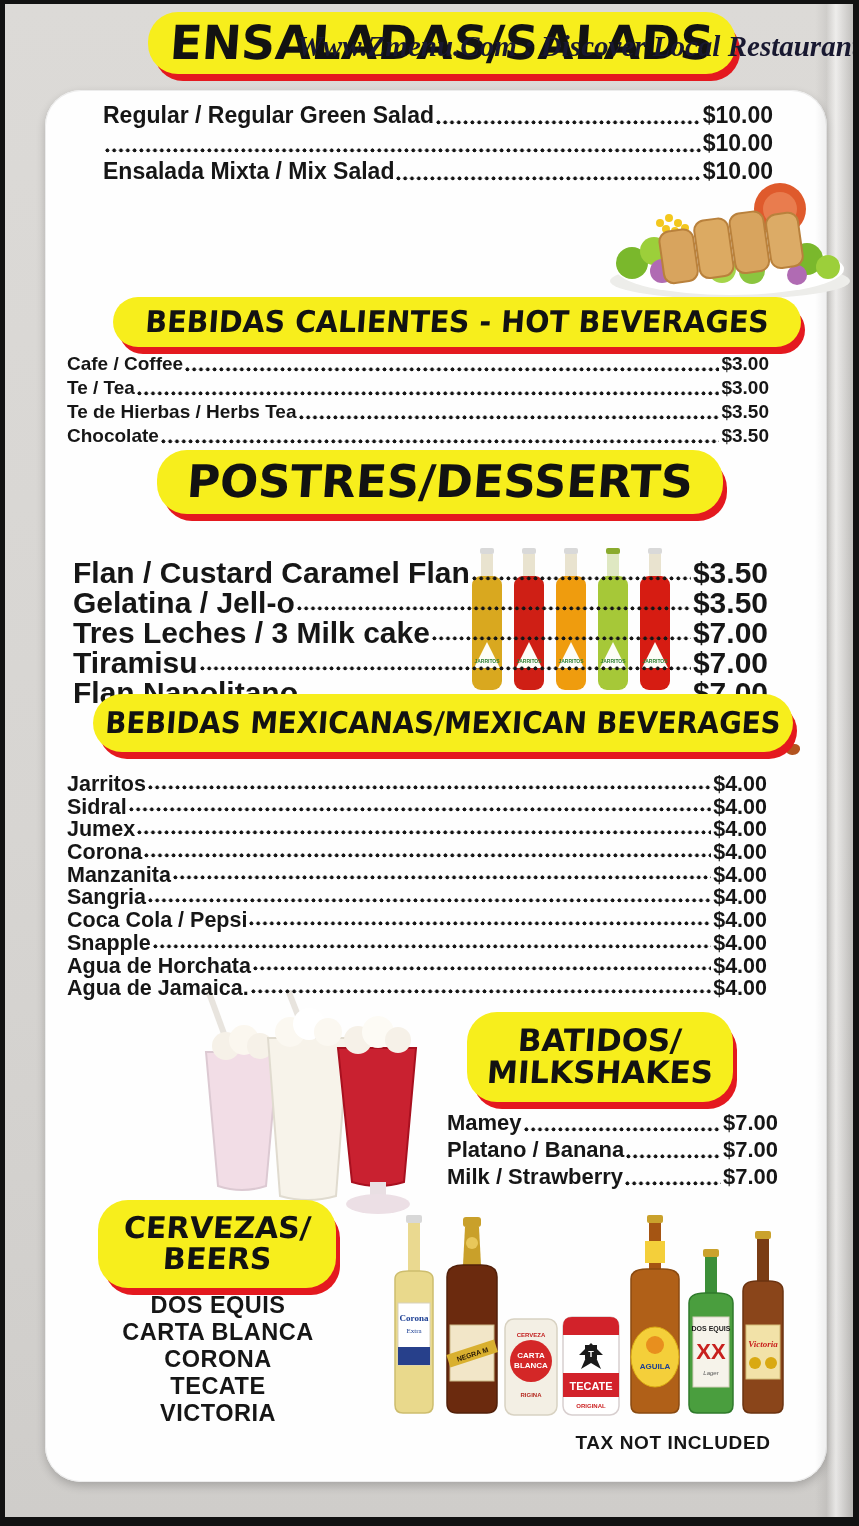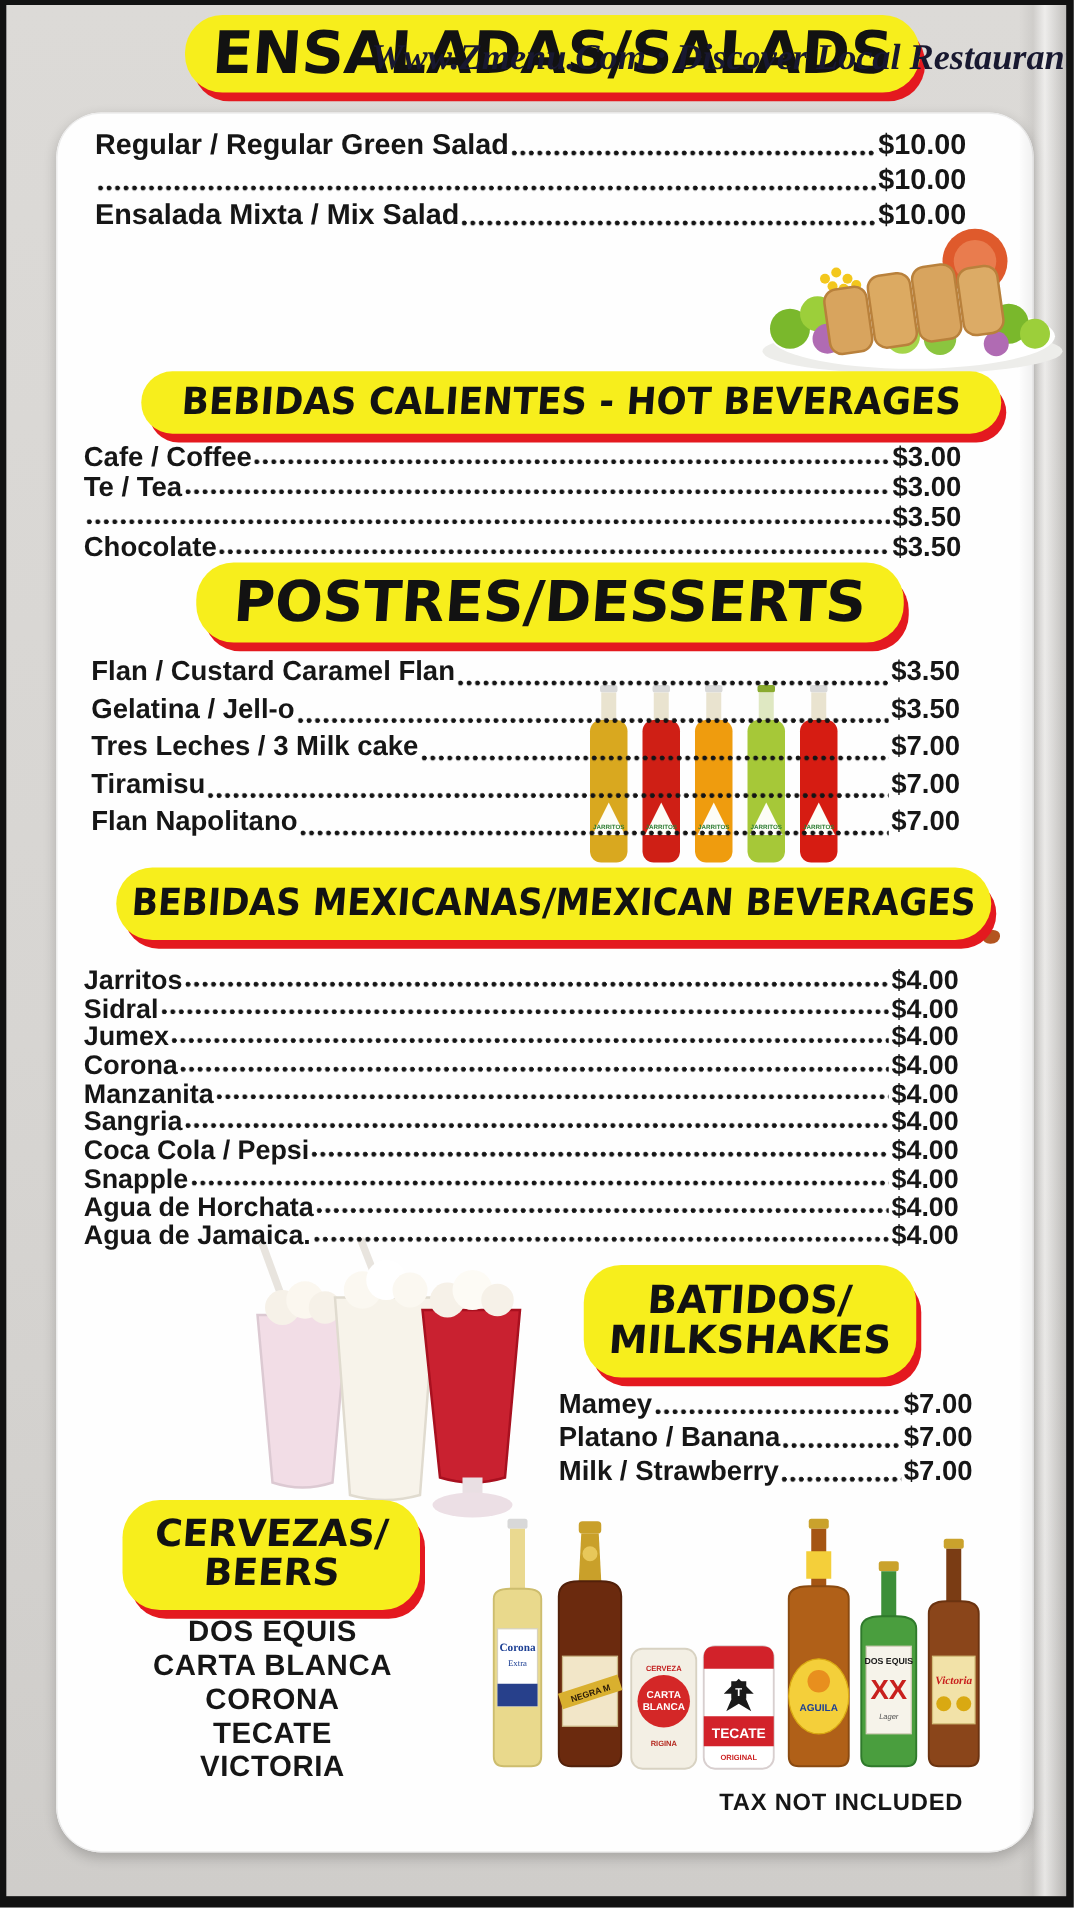--- a/index.html
+++ b/index.html
@@ -35,24 +35,24 @@
     font-size:29px;color:#181830;white-space:nowrap;}
   
   .rows{position:absolute;display:flex;flex-direction:column;z-index:3;}
   .row{display:flex;align-items:baseline;}
   .row .nm{white-space:nowrap;}
   .row .dots{flex:1;align-self:flex-end;height:5px;margin:0 2px 5px 2px;
     background-image:radial-gradient(circle at 2.4px 2.4px,#151515 1.75px,transparent 2.2px);
     background-size:6.8px 5px;background-repeat:repeat-x;}
   .row .pr{white-space:nowrap;}
   .s-ens{left:71px;top:98px;width:697px;font-size:23px;font-weight:600;}
-  .s-ens .row{height:28px;}
-  .s-hot{left:62px;top:349px;width:702px;font-size:22px;font-weight:600;}
+  .s-ens .row{height:28px;margin-left:27px;}
+  .s-hot{left:62px;top:349px;width:702px;font-size:19px;font-weight:600;}
   .s-hot .row{height:24px;}
-  .s-pos{left:68px;top:520px;width:695px;font-size:22px;font-weight:600;}
+  .s-pos{left:68px;top:552px;width:695px;font-size:30px;font-weight:600;}
   .s-pos .row{height:30px;}
   .s-mex{left:62px;top:768px;width:700px;font-size:21.5px;font-weight:600;}
   .s-mex .row{height:22.7px;}
   .s-bat{left:403px;top:1106px;width:370px;font-size:22px;font-weight:600;}
   .s-bat .row{height:27px;padding-left:39px;}
   
   .beerlist{position:absolute;left:85px;top:1288px;width:256px;text-align:center;
     font-size:23.5px;font-weight:600;letter-spacing:.5px;z-index:3;}
   .beerlist .beer{height:27px;}
   .taxnote{position:absolute;left:560px;top:1428px;width:216px;text-align:center;
@@ -126,20 +126,21 @@
         <span class="pr">$3.00</span>
       </div>
 
       <div class="row">
         <span class="nm">Te / Tea</span>
         <span class="dots"></span>
         <span class="pr">$3.00</span>
       </div>
 
       <div class="row">
+        <span class="nm">Te de Hierbas / Herbs Tea</span>
         <span class="dots"></span>
         <span class="pr">$3.50</span>
       </div>
 
       <div class="row">
         <span class="nm">Chocolate</span>
         <span class="dots"></span>
         <span class="pr">$3.50</span>
       </div>
     </div>

